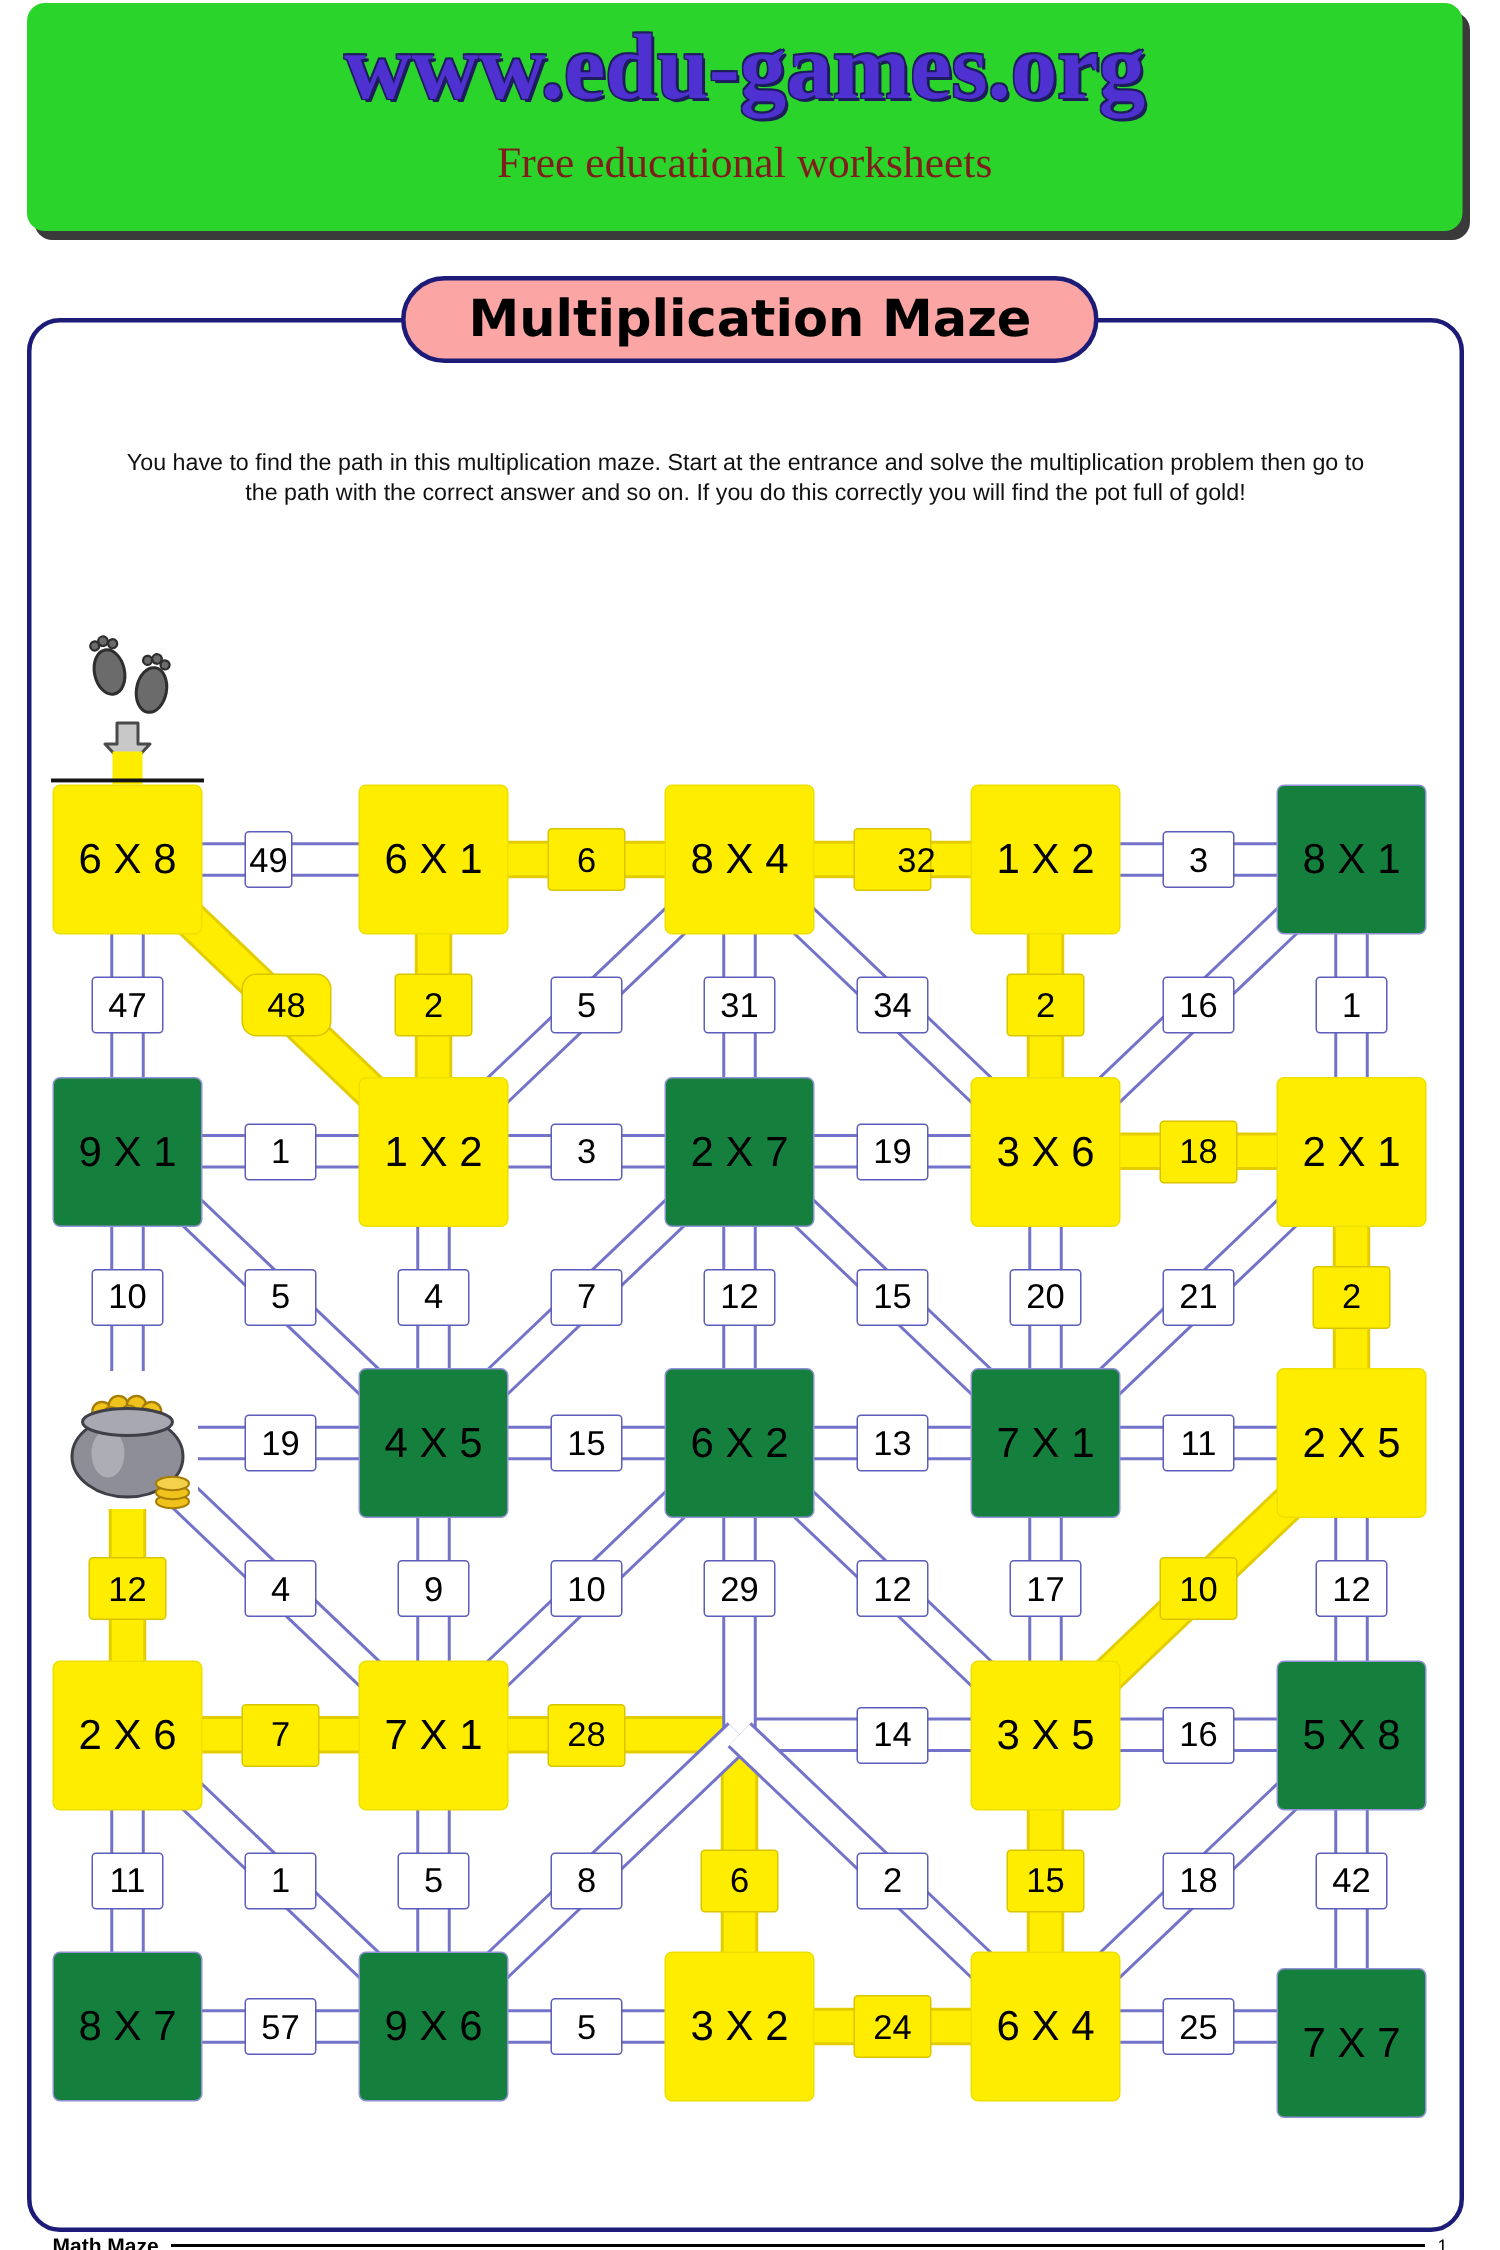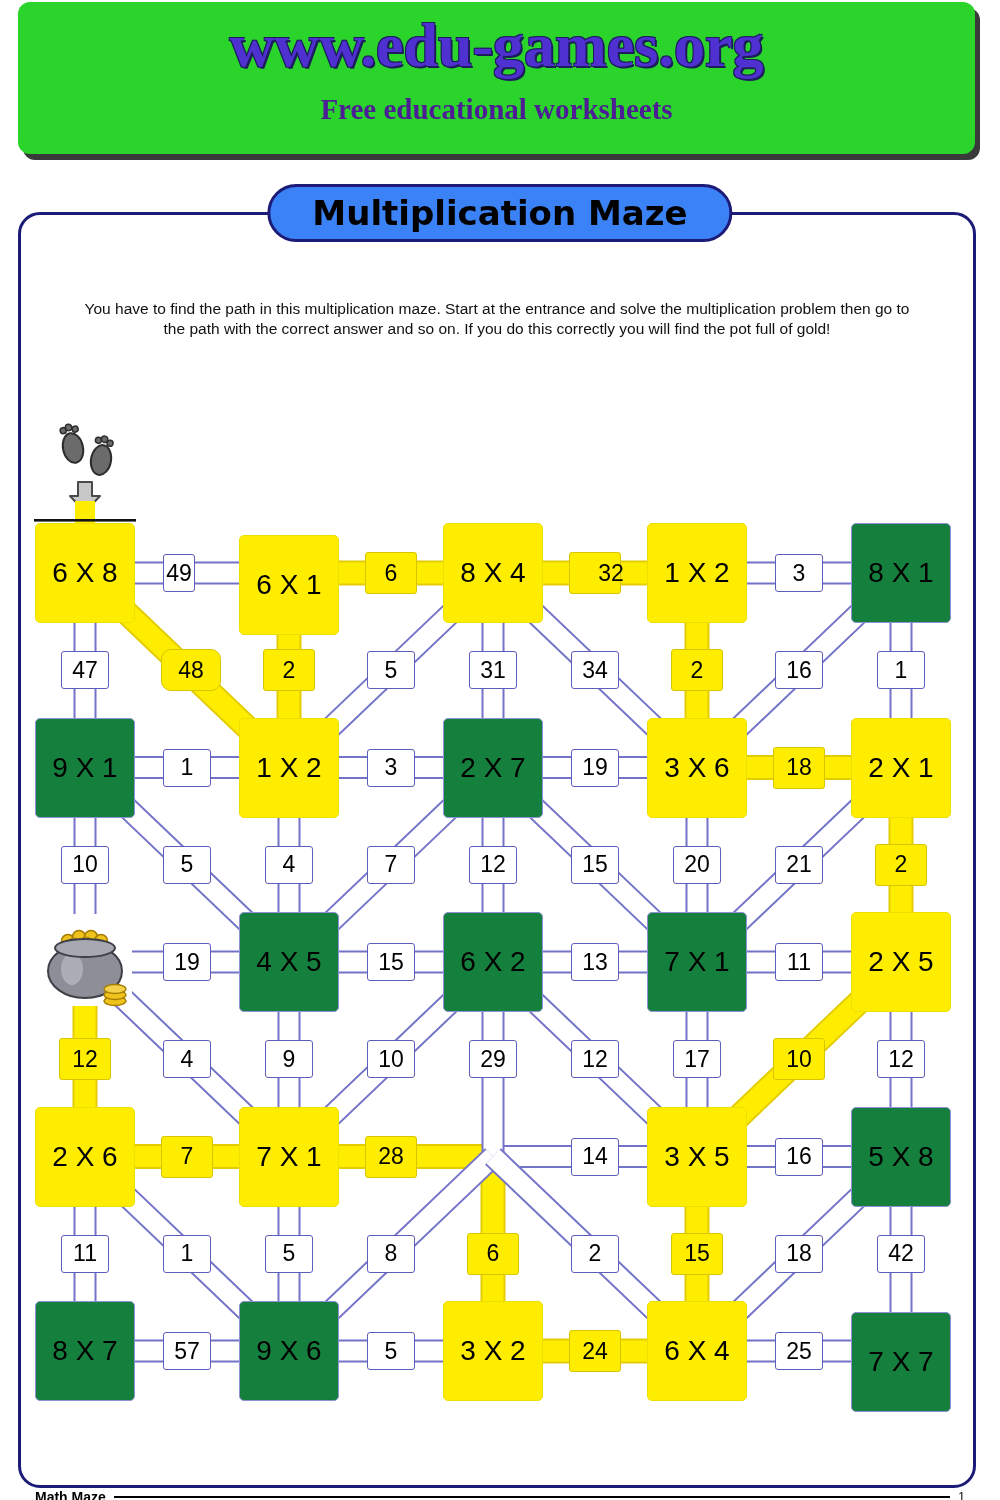--- a/index.html
+++ b/index.html
@@ -4,25 +4,25 @@
 <style>
   html,body{margin:0;padding:0;background:#fff;}
   .page{position:relative;width:1000px;height:1500px;background:#fff;overflow:hidden;
         font-family:"Liberation Sans",sans-serif;}
   
   .header{position:absolute;left:18px;top:2px;width:957px;height:152px;background:#2bd42b;
           border-radius:12px;box-shadow:5px 6px 0 #3a3a3a;}
   .site-name{font-family:"Liberation Serif",serif;font-weight:bold;font-size:62px;color:#4e31d0;
              text-align:center;margin-top:8px;
              text-shadow:2px 2px 0 #1d1d5e,-1px -1px 0 #1d1d5e,1px -1px 0 #1d1d5e,-1px 1px 0 #1d1d5e;}
-  .tagline{font-family:"Liberation Serif",serif;font-weight:bold;font-size:29px;color:#4c1d95;
+  .tagline{font-family:"Liberation Serif",serif;font-weight:normal;font-size:29px;color:#7f1d1d;
            text-align:center;margin-top:12px;}
   
   .title-pill{position:absolute;top:184px;left:50%;transform:translateX(-50%);z-index:6;
-              background:#3b82f6;border:3px solid #1c1c78;border-radius:32px;padding:6px 42px;
+              background:#fca5a5;border:3px solid #1c1c78;border-radius:32px;padding:6px 42px;
               font-family:"DejaVu Sans",sans-serif;font-weight:bold;font-size:34px;color:#000;white-space:nowrap;}
   
   .main-box{position:absolute;left:18px;top:212px;width:958px;height:1276px;border:3px solid #1c1c78;
             border-radius:22px;box-sizing:border-box;}
   .instructions{position:absolute;top:74px;left:48px;right:48px;text-align:center;
                 font-size:15.5px;line-height:1.3;color:#111;margin:10px;}
   
   #maze-svg{position:absolute;left:0;top:0;z-index:1;}
   #cells{position:absolute;left:0;top:0;width:1000px;height:1500px;z-index:2;}
   .answer{position:absolute;background:#fff;border:1.6px solid #5d5dbb;border-radius:3px;
@@ -267,21 +267,21 @@
       <div class="answer on-path" style="left: 467px; top: 1232.75px; width: 52px; height: 42px;">6</div>
       <div class="answer" style="left: 571px; top: 1234.75px; width: 48px; height: 38px;">2</div>
       <div class="answer on-path" style="left: 671px; top: 1232.75px; width: 52px; height: 42px;">15</div>
       <div class="answer" style="left: 775px; top: 1234.75px; width: 48px; height: 38px;">18</div>
       <div class="answer" style="left: 877px; top: 1234.75px; width: 48px; height: 38px;">42</div>
       <div class="answer" style="left: 163px; top: 1332px; width: 48px; height: 38px;">57</div>
       <div class="answer" style="left: 367px; top: 1332px; width: 48px; height: 38px;">5</div>
       <div class="answer on-path" style="left: 569px; top: 1330px; width: 52px; height: 42px;">24</div>
       <div class="answer" style="left: 775px; top: 1332px; width: 48px; height: 38px;">25</div>
       <div class="problem on-path" style="left: 35px; top: 523px;">6 X 8</div>
-      <div class="problem on-path" style="left: 239px; top: 523px; margin-top: 12px;">6 X 1</div>
+      <div class="problem on-path" style="left: 239px; top: 523px;">6 X 1</div>
       <div class="problem on-path" style="left: 443px; top: 523px;">8 X 4</div>
       <div class="problem on-path" style="left: 647px; top: 523px;">1 X 2</div>
       <div class="problem" style="left: 851px; top: 523px;">8 X 1</div>
       <div class="problem" style="left: 35px; top: 717.5px;">9 X 1</div>
       <div class="problem on-path" style="left: 239px; top: 717.5px;">1 X 2</div>
       <div class="problem" style="left: 443px; top: 717.5px;">2 X 7</div>
       <div class="problem on-path" style="left: 647px; top: 717.5px;">3 X 6</div>
       <div class="problem on-path" style="left: 851px; top: 717.5px;">2 X 1</div>
       <div class="problem" style="left: 239px; top: 912px;">4 X 5</div>
       <div class="problem" style="left: 443px; top: 912px;">6 X 2</div>

